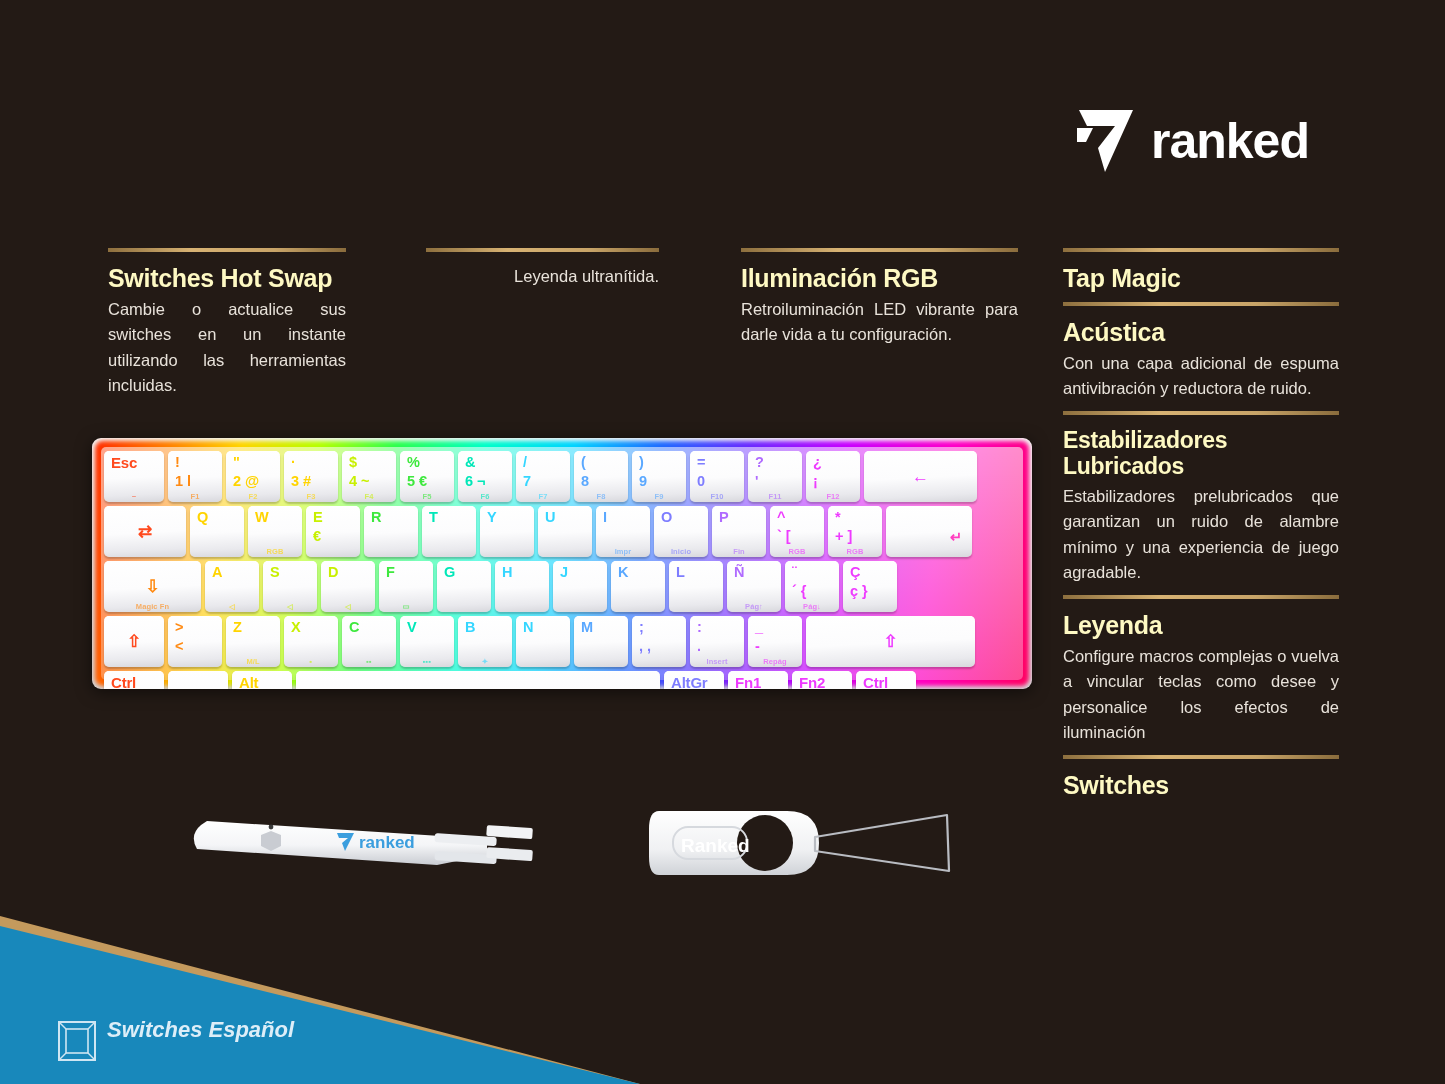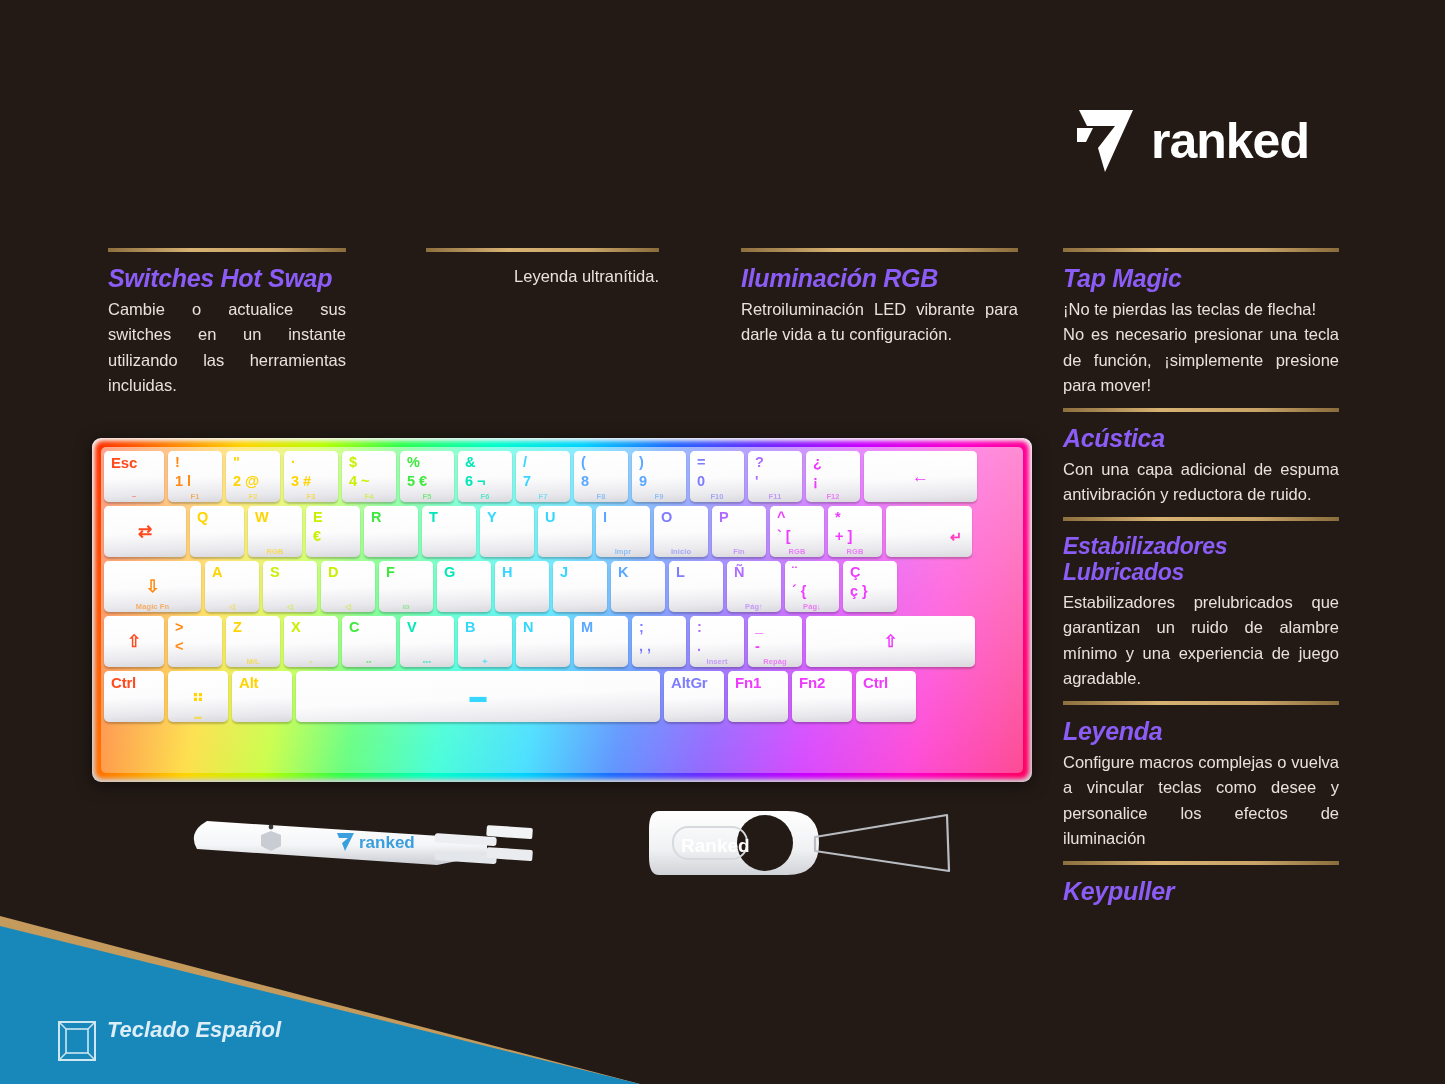--- a/index.html
+++ b/index.html
@@ -22,38 +22,38 @@
   
   #brand-logo { position:absolute; left:1075px; top:108px; display:flex; align-items:center; gap:14px; z-index:5;}
   #brand-logo .mark { width:62px; height:66px; }
   #brand-logo .wordmark {
     font-size:50px; font-weight:700; letter-spacing:-1px; color:#fff;
     font-family:"Liberation Sans", sans-serif; line-height:1;
   }
 
   
   .rule { height:4px; background:linear-gradient(90deg,#8d6f3e,#d7b273 35%,#c8a468 70%,#8a6c3c); margin-bottom:12px; }
-  .feat-title { font-size:25px; font-weight:700; color:#8b5cf6; letter-spacing:-.3px; margin-bottom:4px; line-height:1.15;font-style:italic;}
+  .feat-title { font-size:25px; font-weight:700; color:#fef9c3; letter-spacing:-.3px; margin-bottom:4px; line-height:1.15;}
   .feat-body { font-size:16.5px; line-height:1.55; color:#e8e2da; text-align:justify; }
   .feat-body.left { text-align:right; }
 
   
   #top-features { position:absolute; top:248px; left:108px; width:915px; display:flex; gap:0; z-index:5;}
   #top-features .block { }
   #feat-hotswap { width:238px; margin-right:80px; }
   #feat-teclas  { width:233px; margin-right:82px; }
   #feat-rgb     { width:277px; }
 
   
   #right-features { position:absolute; top:248px; left:1063px; width:276px; z-index:5; }
   #right-features .block { margin-bottom:9px; }
 
   
   #keyboard-figure {
-    position:absolute; left:92px; top:438px; width:940px; height:344px; z-index:4;
+    position:absolute; left:92px; top:438px; width:940px; height:251px; z-index:4;
     border-radius:9px; 
     background:
       linear-gradient(180deg,#f3f3f3 0%,#e3e3e4 45%,#d2d2d4 100%);
     box-shadow:0 3px 16px rgba(0,0,0,.55);
     overflow:hidden;
   }
   #rgb-underglow{
     position:absolute; inset:3px; border-radius:8px;
     background:linear-gradient(100deg,#ff2d00 0%,#ff7a00 7%,#ffd400 15%,#b6ff00 23%,#2bff4e 31%,#00ffc8 40%,#00d4ff 49%,#1f6bff 58%,#6a2bff 67%,#c800ff 77%,#ff00c8 88%,#ff0060 100%);
     filter:blur(2px);
@@ -137,41 +137,39 @@
     <div class="rule"></div>
     <div class="feat-title">Iluminación RGB</div>
     <div class="feat-body">Retroiluminación LED vibrante para darle vida a tu configuración.</div>
   </div>
 </div>
 
 <div id="right-features">
   <div class="block">
     <div class="rule"></div>
     <div class="feat-title">Tap Magic</div>
-    <div class="feat-body left" style="white-space:pre-line;text-align:justify;">¡No te pierdas las teclas de flecha!
-No es necesario presionar una tecla de función, ¡simplemente presione para mover!</div>
   </div>
   <div class="block">
     <div class="rule"></div>
     <div class="feat-title">Acústica</div>
     <div class="feat-body">Con una capa adicional de espuma antivibración y reductora de ruido.</div>
   </div>
   <div class="block">
     <div class="rule"></div>
     <div class="feat-title" style="font-size:23px;">Estabilizadores Lubricados</div>
     <div class="feat-body">Estabilizadores prelubricados que garantizan un ruido de alambre mínimo y una experiencia de juego agradable.</div>
   </div>
   <div class="block">
     <div class="rule"></div>
     <div class="feat-title">Leyenda</div>
     <div class="feat-body">Configure macros complejas o vuelva a vincular teclas como desee y personalice los efectos de iluminación</div>
   </div>
   <div class="block">
     <div class="rule"></div>
-    <div class="feat-title">Keypuller</div>
+    <div class="feat-title">Switches</div>
   </div>
 </div>
 
 <div id="keyboard-figure">
   <div id="rgb-underglow"></div>
   <div id="keys-plate"></div>
   <div id="key-rows">
       <div class="kb-row">
         <div class="key word" style="width: 60px;">
           <span class="lg c-red">Esc</span>
@@ -467,15 +465,15 @@
 <div id="iso-badge">
   <svg class="cube" width="40" height="42" viewBox="0 0 40 42">
     <rect x="2" y="2" width="36" height="38" fill="none" stroke="#cfe6f3" stroke-width="2"></rect>
     <rect x="9" y="9" width="22" height="24" fill="none" stroke="#cfe6f3" stroke-width="1.6"></rect>
     <line x1="2" y1="2" x2="9" y2="9" stroke="#cfe6f3" stroke-width="1.4"></line>
     <line x1="38" y1="2" x2="31" y2="9" stroke="#cfe6f3" stroke-width="1.4"></line>
     <line x1="2" y1="40" x2="9" y2="33" stroke="#cfe6f3" stroke-width="1.4"></line>
     <line x1="38" y1="40" x2="31" y2="33" stroke="#cfe6f3" stroke-width="1.4"></line>
   </svg>
   <div class="txt">
-    <div class="line2">Teclado Español</div>
+    <div class="line2">Switches Español</div>
   </div>
 </div>
 
 </body></html>

